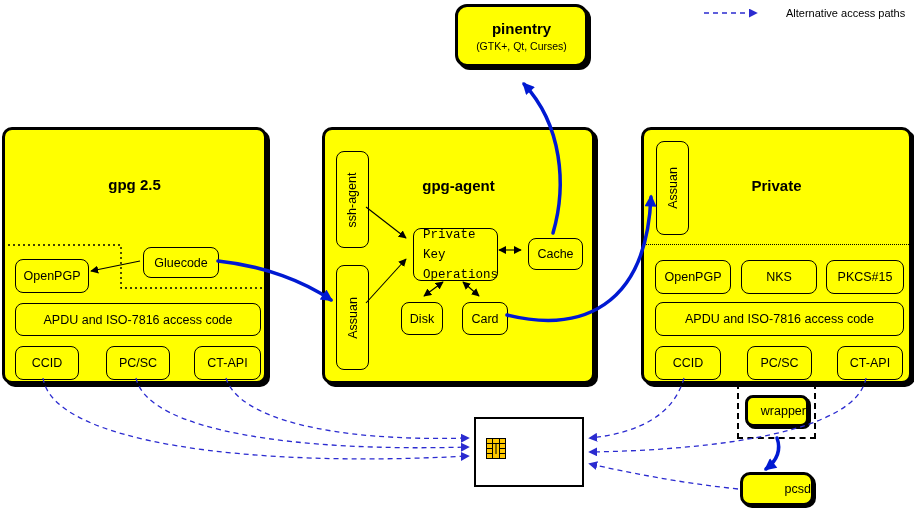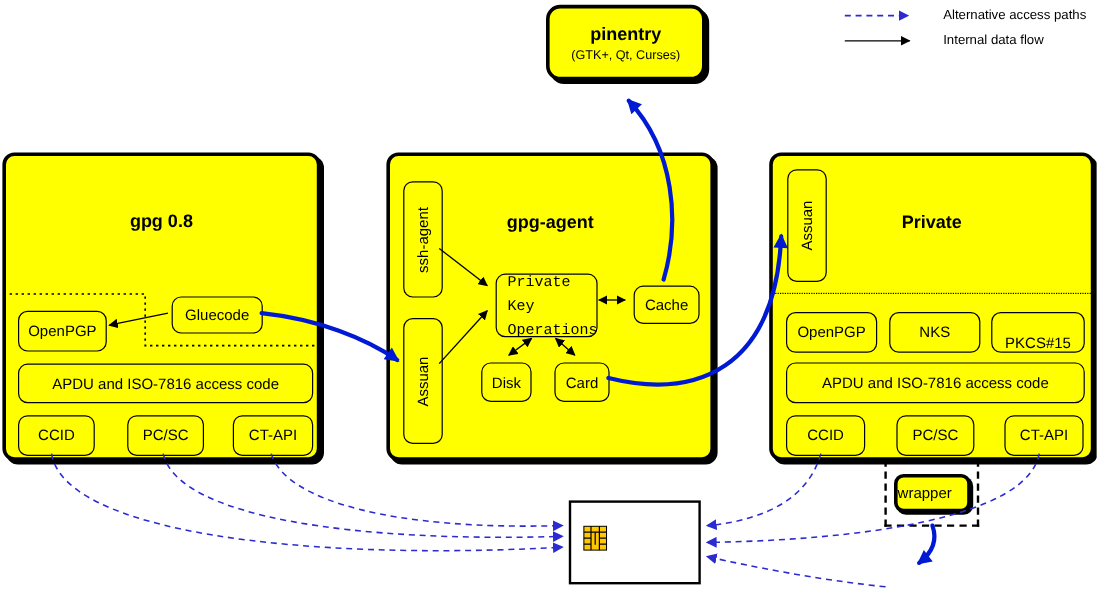--- a/index.html
+++ b/index.html
@@ -18,21 +18,21 @@
 
   
   .vbox span{transform:rotate(-90deg);white-space:nowrap;display:block;}
 
   
   .pko{flex-direction:column;align-items:flex-start;justify-content:center;padding-left:9px;line-height:1.6;}
 
   
   .thick{position:absolute;background:#ffff00;border:3px solid #000;border-radius:10px;
          box-shadow:2px 2px 0 #000;box-sizing:border-box;display:flex;align-items:center;
-         justify-content:flex-start;font-size:12.5px;}
+         justify-content:flex-end;font-size:12.5px;}
 
   
   .pinentry{display:flex;flex-direction:column;align-items:center;justify-content:center;gap:3px;}
   .pinentry .t{font-weight:bold;font-size:15px;}
   .pinentry .st{font-size:10.5px;}
 
   
   .dashedrect{position:absolute;border:2px dashed #000;box-sizing:border-box;background:transparent;}
 
   
@@ -55,35 +55,29 @@
 
 <div class="canvas">
 
   <div class="legend">
     <div class="row">
       <svg width="70" height="14">
         <line x1="2" y1="7" x2="54" y2="7" stroke="#2b2bd0" stroke-width="1.4" stroke-dasharray="5 4" marker-end="url(#m-alt)"></line>
       </svg>
       <span class="lbl">Alternative access paths</span>
     </div>
-    <div class="row">
-      <svg width="70" height="14">
-        <line x1="2" y1="7" x2="56" y2="7" stroke="#000" stroke-width="1.1" marker-end="url(#m-blk)"></line>
-      </svg>
-      <span class="lbl">Internal data flow</span>
-    </div>
   </div>
 
   <div class="bigbox pinentry" style="left:455px;top:4px;width:133px;height:63px;border-radius:12px;">
     <div class="t">pinentry</div>
     <div class="st">(GTK+, Qt, Curses)</div>
   </div>
 
   <div class="bigbox" style="left:2px;top:127px;width:265px;height:257px;">
-    <div class="bigtitle" style="top:46px;">gpg 0.8</div>
+    <div class="bigtitle" style="top:46px;">gpg 2.5</div>
     <div class="sbox" style="left:10px;top:129px;width:74px;height:34px;">
       <span>OpenPGP</span>
     </div>
     <div class="sbox" style="left:138px;top:117px;width:76px;height:31px;">
       <span>Gluecode</span>
     </div>
     <div class="sbox" style="left:10px;top:173px;width:246px;height:33px;">
       <span>APDU and ISO-7816 access code</span>
     </div>
     <div class="sbox" style="left:10px;top:216px;width:64px;height:34px;">
@@ -125,21 +119,21 @@
     <div class="sbox vbox" style="left:12px;top:11px;width:33px;height:94px;">
       <span>Assuan</span>
     </div>
     <div class="dotsep" style="left:2px;top:114px;width:263px;"></div>
     <div class="sbox" style="left:11px;top:130px;width:76px;height:34px;">
       <span>OpenPGP</span>
     </div>
     <div class="sbox" style="left:97px;top:130px;width:76px;height:34px;">
       <span>NKS</span>
     </div>
-    <div class="sbox" style="left:182px;top:130px;width:78px;height:34px;align-items:flex-end;">
+    <div class="sbox" style="left:182px;top:130px;width:78px;height:34px;">
       <span>PKCS#15</span>
     </div>
     <div class="sbox" style="left:11px;top:172px;width:249px;height:34px;">
       <span>APDU and ISO-7816 access code</span>
     </div>
     <div class="sbox" style="left:11px;top:216px;width:66px;height:34px;">
       <span>CCID</span>
     </div>
     <div class="sbox" style="left:103px;top:216px;width:65px;height:34px;">
       <span>PC/SC</span>
@@ -147,20 +141,23 @@
     <div class="sbox" style="left:193px;top:216px;width:66px;height:34px;">
       <span>CT-API</span>
     </div>
   </div>
 
   <div class="dashedrect z2" style="left:737px;top:383px;width:79px;height:56px;"></div>
   <div class="thick z3" style="left:745px;top:395px;width:64px;height:32px;border-radius:8px;">
     <span>wrapper</span>
   </div>
 
+  <div class="thick" style="left:740px;top:472px;width:74px;height:34px;">
+    <span>pcsd</span>
+  </div>
 
   <div class="card" style="left:474px;top:417px;width:110px;height:70px;">
     <svg width="20" height="21" style="position:absolute;left:10px;top:19px;">
       <rect x="0.5" y="0.5" width="19" height="20" fill="#ffc800" stroke="#000"></rect>
       <line x1="6.5" y1="0.5" x2="6.5" y2="20.5" stroke="#000"></line>
       <line x1="13.5" y1="0.5" x2="13.5" y2="20.5" stroke="#000"></line>
       <line x1="0.5" y1="5.5" x2="6.5" y2="5.5" stroke="#000"></line>
       <line x1="0.5" y1="10.5" x2="6.5" y2="10.5" stroke="#000"></line>
       <line x1="0.5" y1="15.5" x2="6.5" y2="15.5" stroke="#000"></line>
       <line x1="13.5" y1="5.5" x2="19.5" y2="5.5" stroke="#000"></line>

